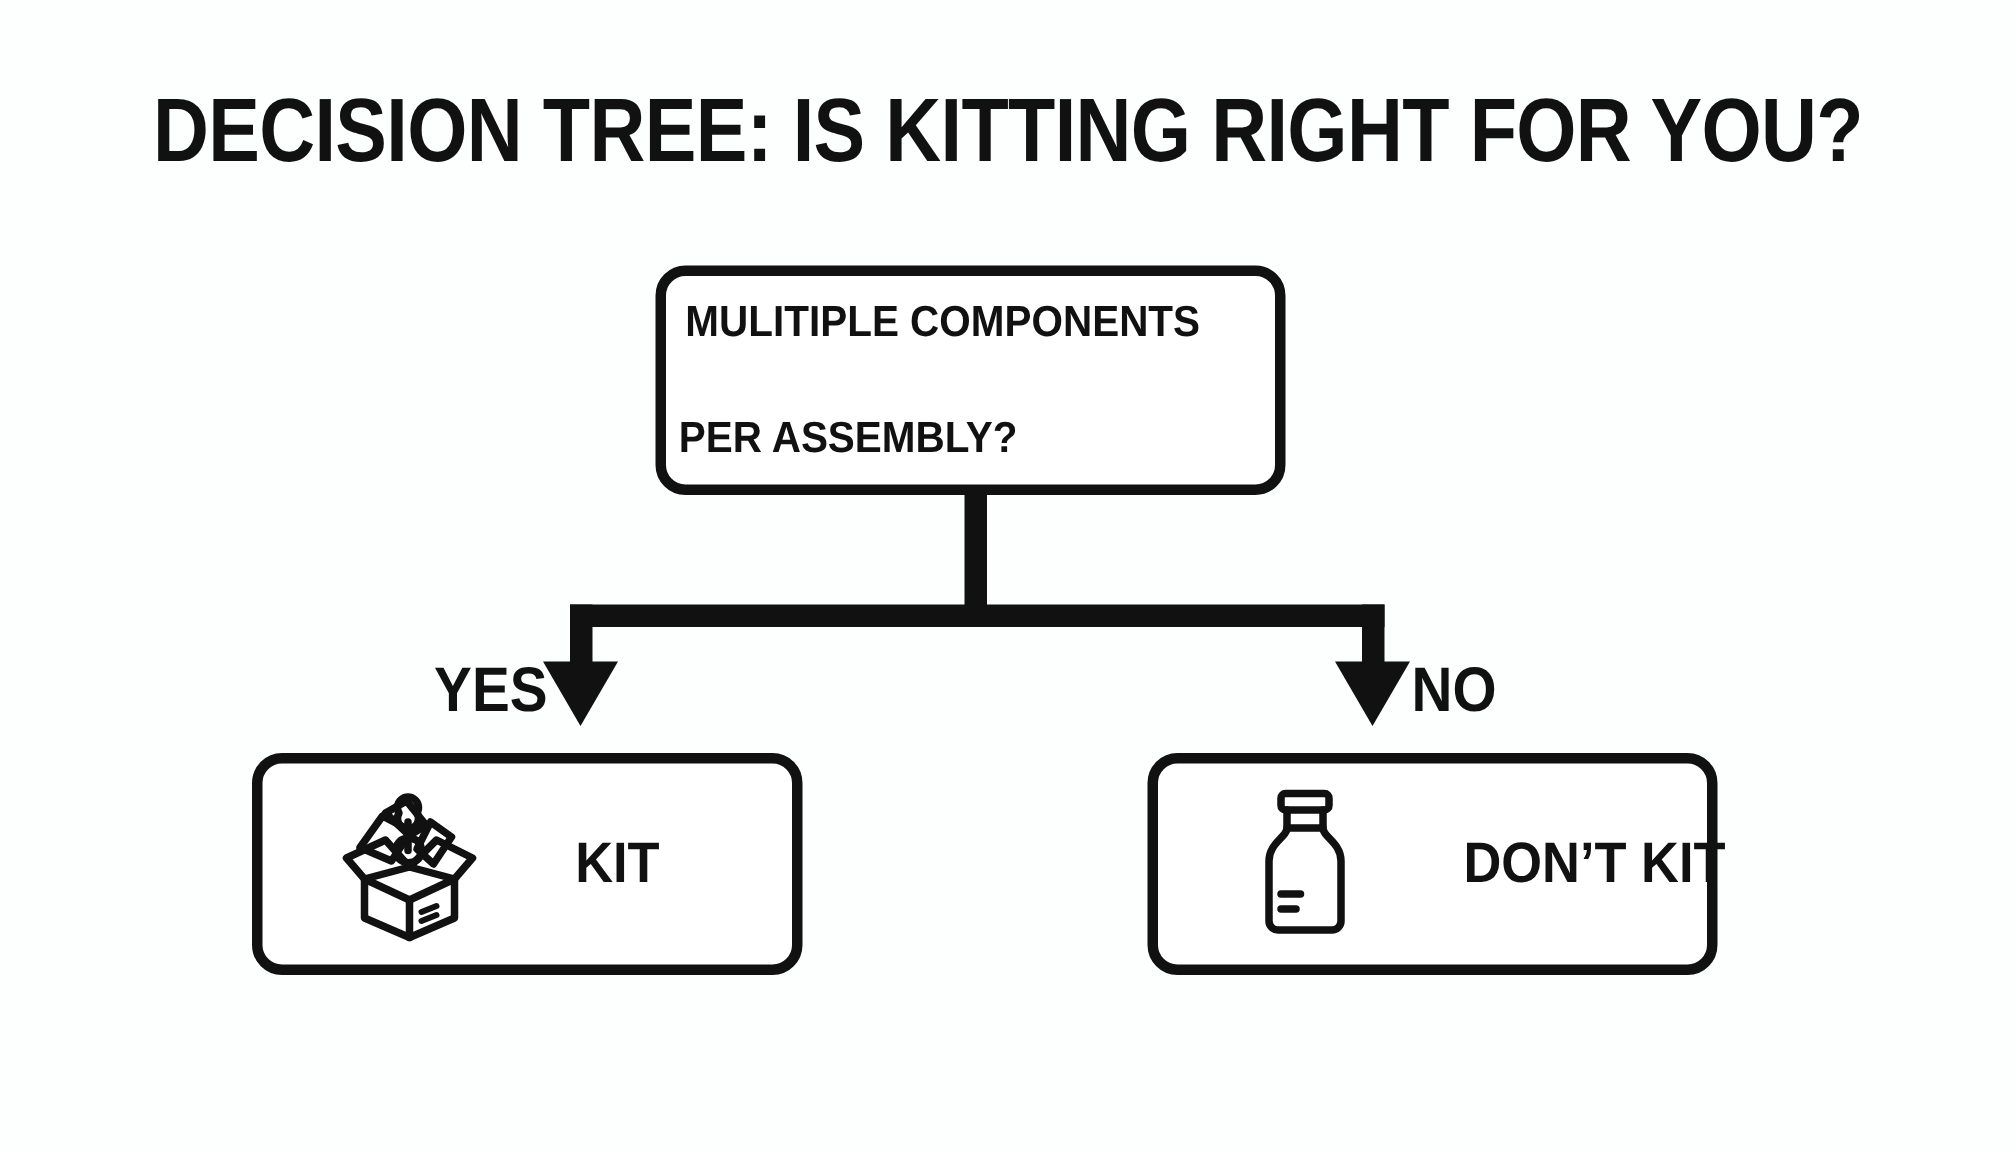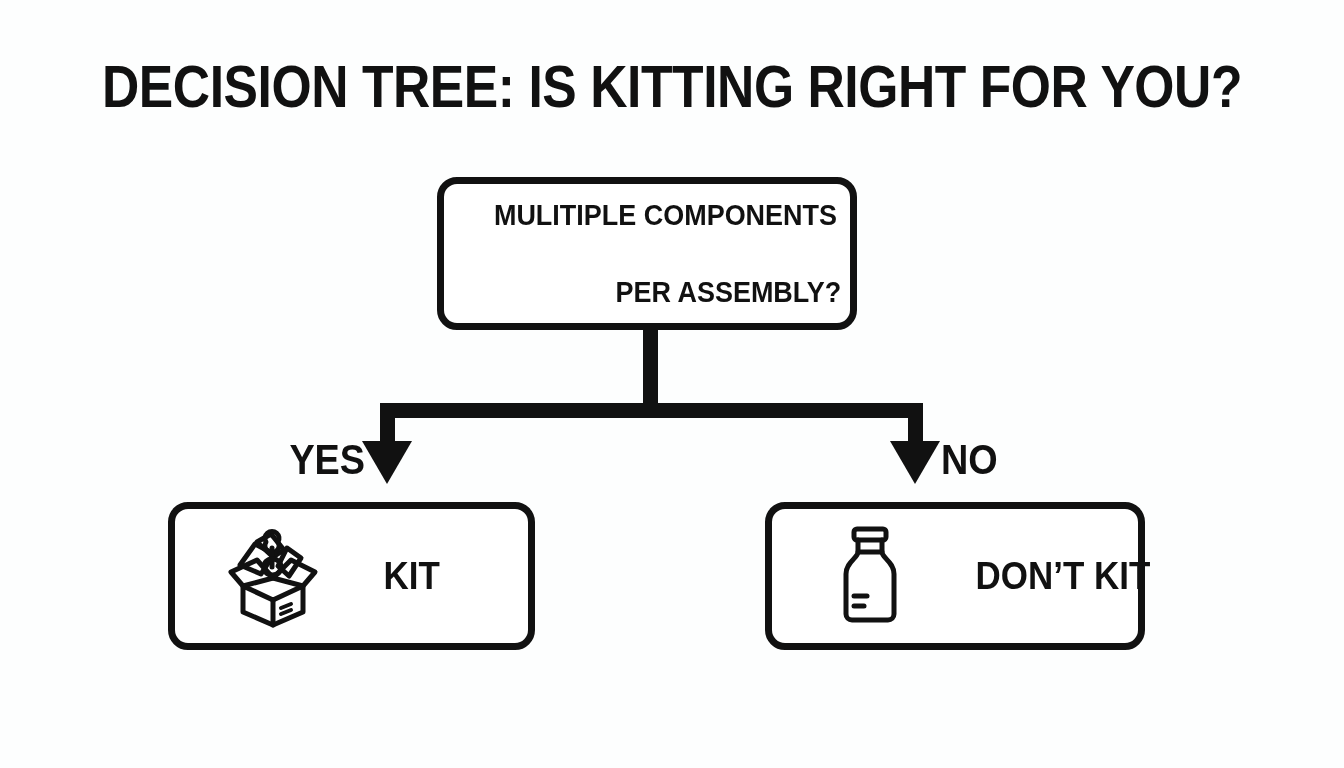--- a/index.html
+++ b/index.html
@@ -46,21 +46,21 @@
     border: 7px solid #111111;
     border-radius: 20px;
   }
   .decision-node {
     left: 437px;
     top: 177px;
     width: 420px;
     height: 153px;
     display: flex;
     flex-direction: column;
-    align-items: flex-end;
+    align-items: flex-start;
     justify-content: center;
     gap: 32px;
   }
   .decision-line {
     font-family: "Liberation Sans Narrow", "Liberation Sans", sans-serif;
     font-weight: 700;
     font-size: 29px;
     line-height: 45px;
     letter-spacing: 0px;
     color: #111111;

